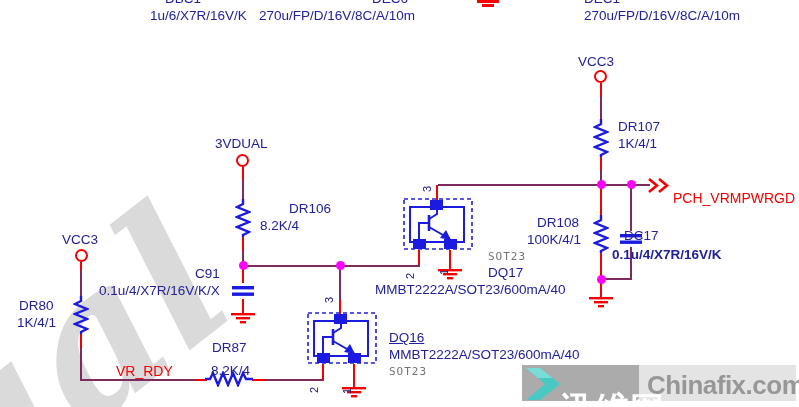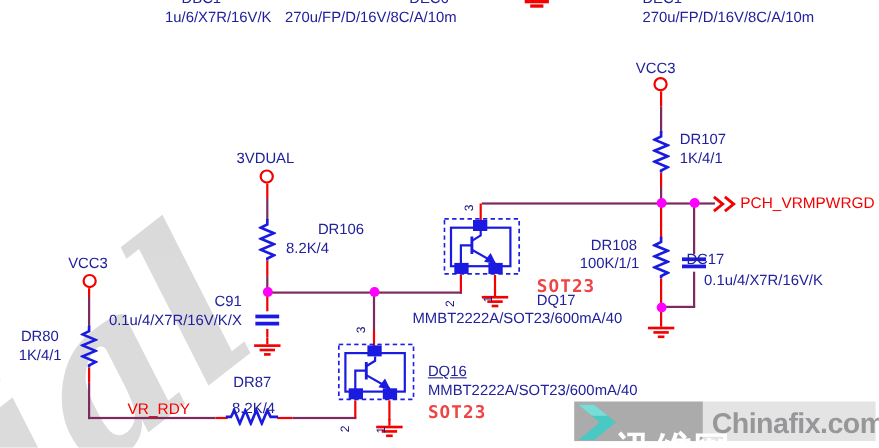--- a/index.html
+++ b/index.html
@@ -3,22 +3,22 @@
 <meta charset="utf-8">
 <style>
   * { margin:0; padding:0; box-sizing:border-box; }
   body { background:#fff; }
   #canvas {
     position:relative; width:799px; height:407px; background:#ffffff;
     overflow:hidden; font-family:"Liberation Sans", sans-serif;
   }
   .lbl { position:absolute; font-size:13.5px; color:#21219b; white-space:nowrap; z-index:5; }
   .netlbl { position:absolute; font-size:14px; color:#f40000; white-space:nowrap; z-index:6; }
-  .pkg { position:absolute; font-family:"DejaVu Sans Mono", monospace; font-size:16px;
-         letter-spacing:1px; color:#ef4444; white-space:nowrap; z-index:5;font-weight:bold; }
+  .pkg { position:absolute; font-family:"DejaVu Sans Mono", monospace; font-size:11px;
+         letter-spacing:1px; color:#737373; white-space:nowrap; z-index:5; }
   .pin { position:absolute; font-size:11px; color:#14147a; transform:rotate(-90deg);
          transform-origin:center; z-index:5; }
   .wv  { position:absolute; width:2px; background:#7d2b5e; z-index:2; }
   .wh  { position:absolute; height:2px; background:#7d2b5e; z-index:2; }
   .red { background:#f40000; }
   .dot { position:absolute; width:9px; height:9px; border-radius:50%; background:#ff00ff; z-index:4; }
   .port{ position:absolute; width:13px; height:13px; border:2.5px solid #f40000;
          border-radius:50%; background:#fff; z-index:4; }
   .sym { position:absolute; z-index:3; }
   #wm-diag {
@@ -64,47 +64,47 @@
   <div class="wv red" style="left:600px; top:157px; height:13px;"></div>
   <div class="wv" style="left:600px; top:170px; height:15px;"></div>
 
   <div class="wh" style="left:438px; top:184px; width:212px;"></div>
   <div class="dot" style="left:597px; top:180px;"></div>
   <div class="dot" style="left:627px; top:180px;"></div>
   <svg class="sym" style="left:647px; top:177px;" width="24" height="17">
     <polyline points="2,2 10,8.5 2,15" fill="none" stroke="#f40000" stroke-width="2.6"></polyline>
     <polyline points="12,2 20,8.5 12,15" fill="none" stroke="#f40000" stroke-width="2.6"></polyline>
   </svg>
-  <div class="netlbl" style="left:673px; top:176px;">PCH_VRMPWRGD</div>
+  <div class="netlbl" style="left:673px; top:190px;">PCH_VRMPWRGD</div>
 
   <div class="wv red" style="left:600px; top:186px; height:30px;"></div>
   <svg class="sym" style="left:593px; top:215px;" width="16" height="38">
     <polyline points="8,0 8,5 2,8 14,13 2,18 14,23 2,28 14,33 8,36 8,38" fill="none" stroke="#1a1ae0" stroke-width="2.4"></polyline>
   </svg>
   <div class="lbl" style="left:537px; top:215px;">DR108</div>
-  <div class="lbl" style="left:527px; top:232px;">100K/1/1</div>
+  <div class="lbl" style="left:527px; top:232px;">100K/4/1</div>
   <div class="wv red" style="left:600px; top:253px; height:28px;"></div>
   <div class="dot" style="left:597px; top:275px;"></div>
   <div class="wv red" style="left:600px; top:281px; height:10px;"></div>
   <svg class="sym" style="left:588px; top:291px;" width="26" height="17">
     <line x1="13" y1="0" x2="13" y2="6" stroke="#f40000" stroke-width="2"></line>
     <rect x="1" y="6" width="24" height="2.4" fill="#f40000"></rect>
     <rect x="6" y="10" width="14" height="2.4" fill="#f40000"></rect>
     <rect x="10" y="14" width="6" height="2.4" fill="#f40000"></rect>
   </svg>
 
   <div class="wv" style="left:630px; top:186px; height:45px;"></div>
   <svg class="sym" style="left:620px; top:231px;" width="22" height="16">
     <rect x="0" y="3" width="22" height="3.4" fill="#1a1ae0"></rect>
     <rect x="0" y="9.5" width="22" height="3.4" fill="#1a1ae0"></rect>
   </svg>
   <div class="wv" style="left:630px; top:247px; height:32px;"></div>
   <div class="wh" style="left:600px; top:278px; width:32px;"></div>
   <div class="lbl" style="left:624px; top:228px;">DC17</div>
-  <div class="lbl" style="left:640px; top:247px;">0.1u/4/X7R/16V/K</div>
+  <div class="lbl" style="left:612px; top:247px;font-weight:bold;">0.1u/4/X7R/16V/K</div>
 
   <div class="wv red" style="left:436px; top:185px; height:16px;"></div>
   <div class="pin" style="left:424px; top:183px;">3</div>
   <svg class="sym" style="left:403px; top:198px;" width="70" height="54">
     <rect x="1" y="1" width="68" height="50" fill="none" stroke="#2020e0" stroke-width="1.6" stroke-dasharray="4 3"></rect>
     <rect x="7" y="9" width="54" height="35" fill="#ffffff" stroke="#1a1ae0" stroke-width="2"></rect>
     <rect x="27" y="2" width="13" height="10" fill="#1a1ae0"></rect>
     <rect x="10" y="41" width="13" height="10" fill="#1a1ae0"></rect>
     <rect x="41" y="41" width="13" height="10" fill="#1a1ae0"></rect>
     <polyline points="16,42 16,25 26,25" fill="none" stroke="#1a1ae0" stroke-width="2"></polyline>

